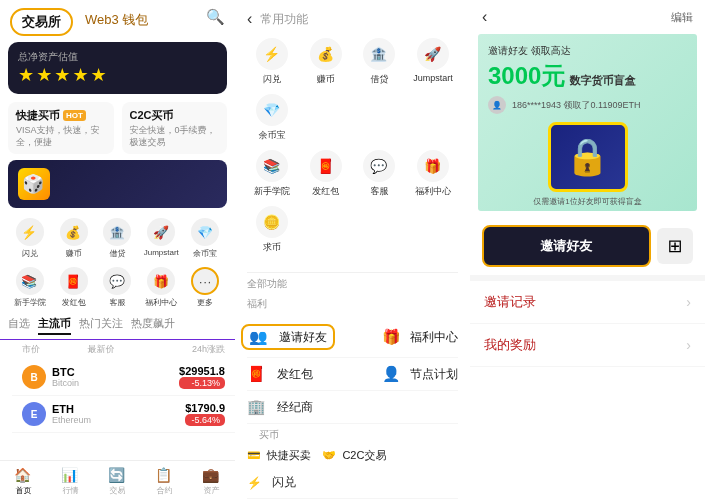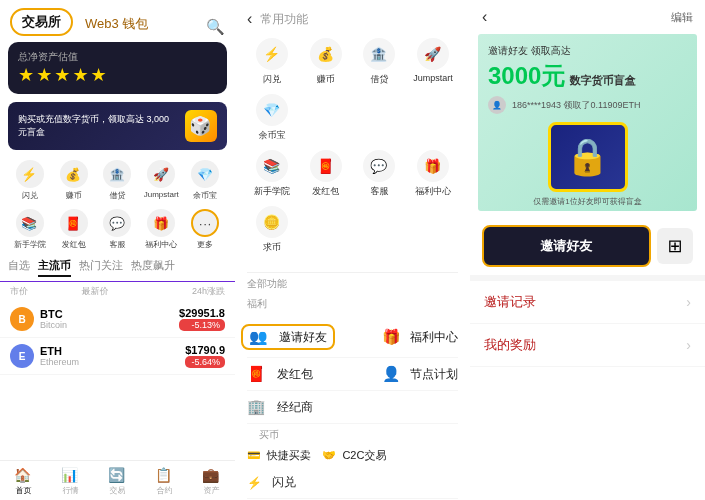--- a/index.html
+++ b/index.html
@@ -23,21 +23,21 @@
       flex-direction: column;
     }
 
     .panel-1-header {
       background: #fff;
       padding: 8px 10px 0;
     }
 
     .tab-row {
       display: flex;
-      align-items: flex-end;
+      align-items: flex-start;
       gap: 4px;
       margin-bottom: 6px;
     }
 
     .tab-active {
       background: #fff;
       border: 2px solid #f0a500;
       border-radius: 14px;
       padding: 3px 10px;
       font-size: 13px;
@@ -190,20 +190,21 @@
 
     .tab2.active {
       color: #111;
       font-weight: 700;
       border-bottom: 2px solid #111;
     }
 
     .coin-list {
       flex: 1;
       overflow-y: auto;
+      margin-left: 12px;
     }
 
     .coin-header {
       display: flex;
       padding: 3px 10px;
       font-size: 9px;
       color: #aaa;
     }
 
     .coin-header span:last-child { margin-left: auto; }
@@ -569,24 +570,35 @@
       <div class="tab-inactive">Web3 钱包</div>
       <div class="search-icon-wrap">🔍</div>
     </div>
   </div>
 
   <div class="dark-card">
     <div class="label">总净资产估值</div>
     <div class="stars">★★★★★</div>
   </div>
 
+  <div class="quick-row">
+    <div class="quick-card">
+      <div class="title">
+        <span>快捷买币</span>
+        <span class="badge-hot">HOT</span>
+      </div>
+      <div class="desc">VISA支持，快速，安全，便捷</div>
+    </div>
+    <div class="quick-card">
+      <div class="title">C2C买币</div>
+      <div class="desc">安全快速，0手续费，极速交易</div>
+    </div>
+  </div>
 
   <div class="promo-banner">
-    <div class="promo-text">购买或充值数字货币，领取高达
-3,000元盲盒</div>
     <div class="promo-img">🎲</div>
   </div>
 
   <div class="icon-row">
     <div class="icon-item">
       <div class="icon-circle">⚡</div>
       <span>闪兑</span>
     </div>
     <div class="icon-item">
       <div class="icon-circle">💰</div>

